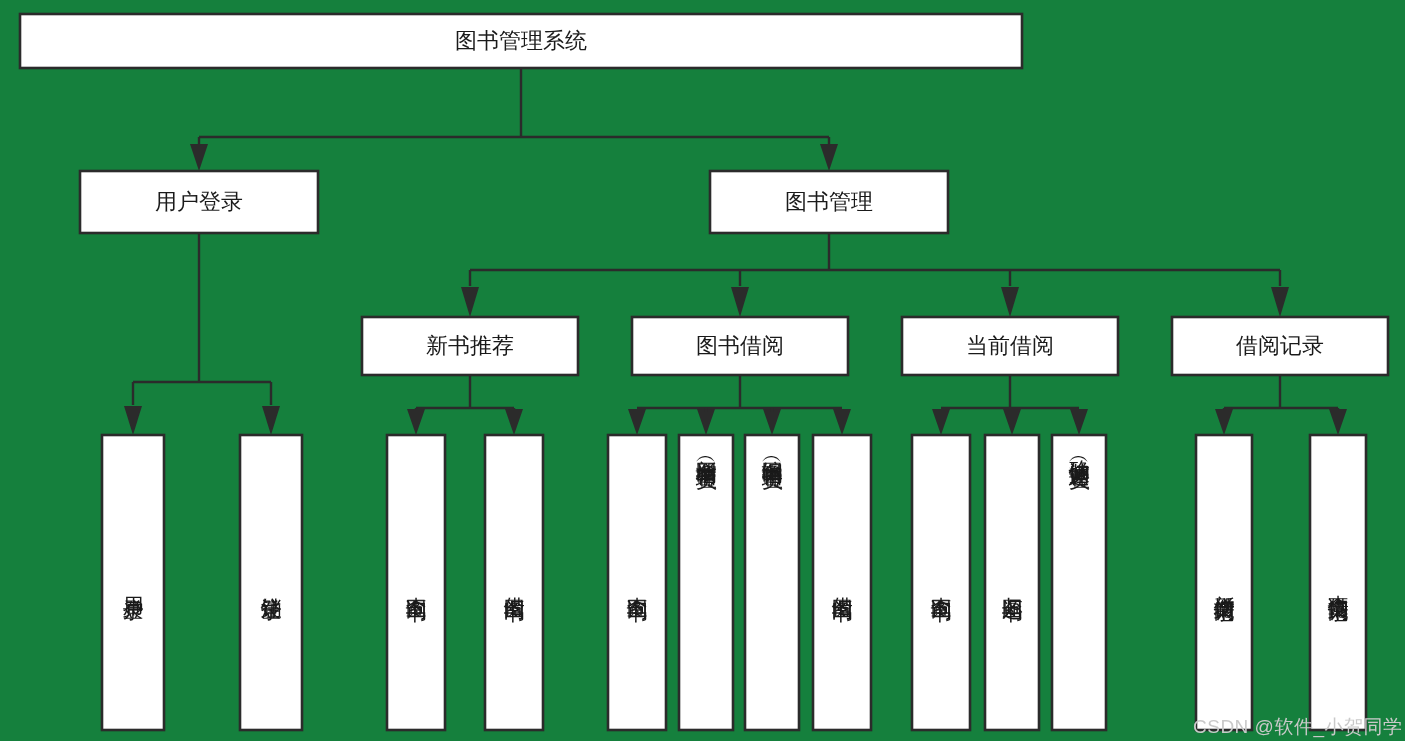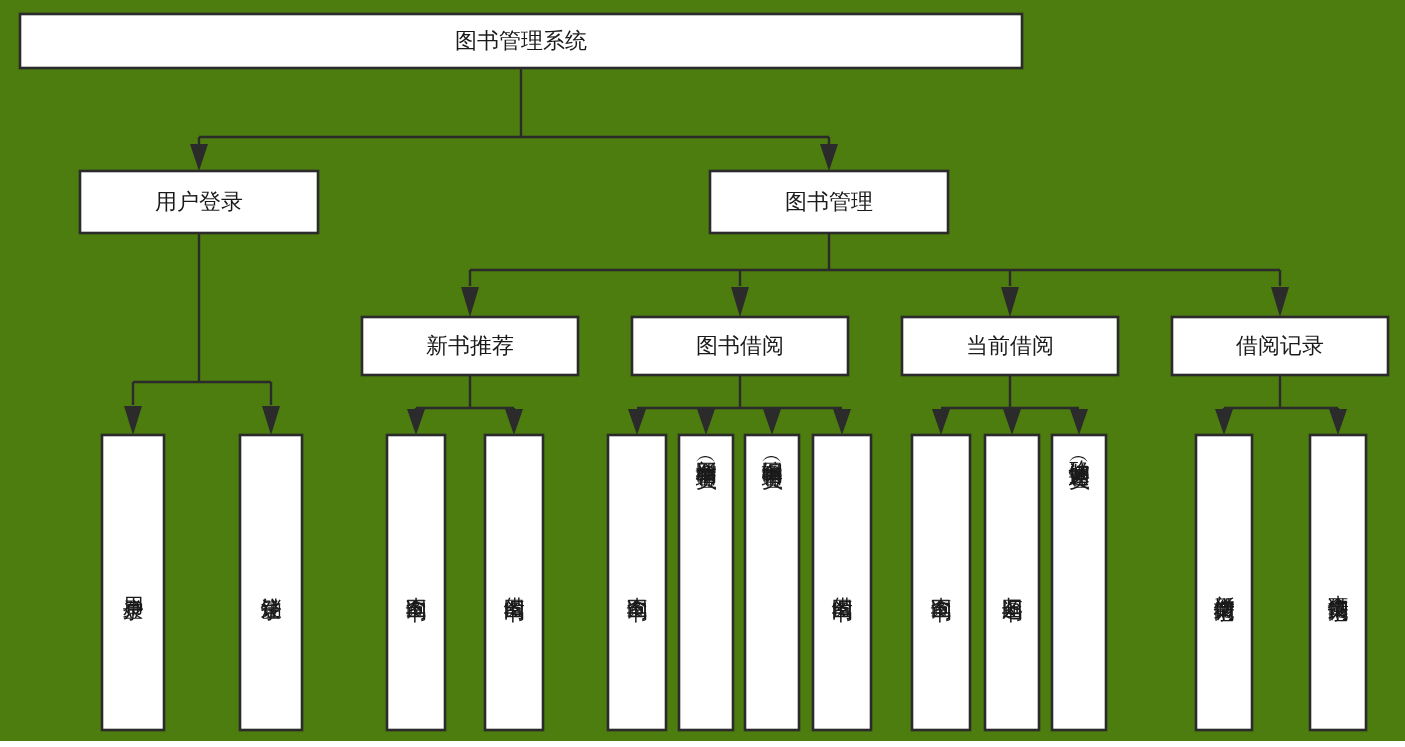--- a/index.html
+++ b/index.html
@@ -10,21 +10,21 @@
   body {
     width: 1405px;
     height: 747px;
     font-family: "Liberation Sans", "DejaVu Sans", sans-serif;
     overflow: hidden;
   }
   #diagram-root {
     position: relative;
     width: 1405px;
     height: 741px;
-    background: #4d7c0f;
+    background: #15803d;
   }
   svg#flow-svg {
     position: absolute;
     left: 0;
     top: 0;
     width: 1405px;
     height: 747px;
   }
   .node-box {
     fill: #ffffff;
@@ -195,14 +195,15 @@
   <div class="vlabel" style="left:912px; top:435px; width:58px; height:295px; justify-content:center; display:flex; align-items:center;">查询图书</div>
 
   <div class="vlabel" style="left:985px; top:435px; width:54px; height:295px; justify-content:center; display:flex; align-items:center;">归还图书</div>
 
   <div class="vlabel" style="left:1052px; top:443px; width:54px; height:287px; justify-content:flex-start; display:flex; align-items:center;">确认归还（管理员）</div>
 
   <div class="vlabel" style="left:1196px; top:435px; width:56px; height:295px; justify-content:center; display:flex; align-items:center;">新增借阅记录</div>
 
   <div class="vlabel" style="left:1310px; top:435px; width:56px; height:295px; justify-content:center; display:flex; align-items:center;">查询借阅记录</div>
 
+  <div class="watermark" style="left:1193px; top:714px;">CSDN @软件_小贺同学</div>
 
 </div>
 
 </body></html>

